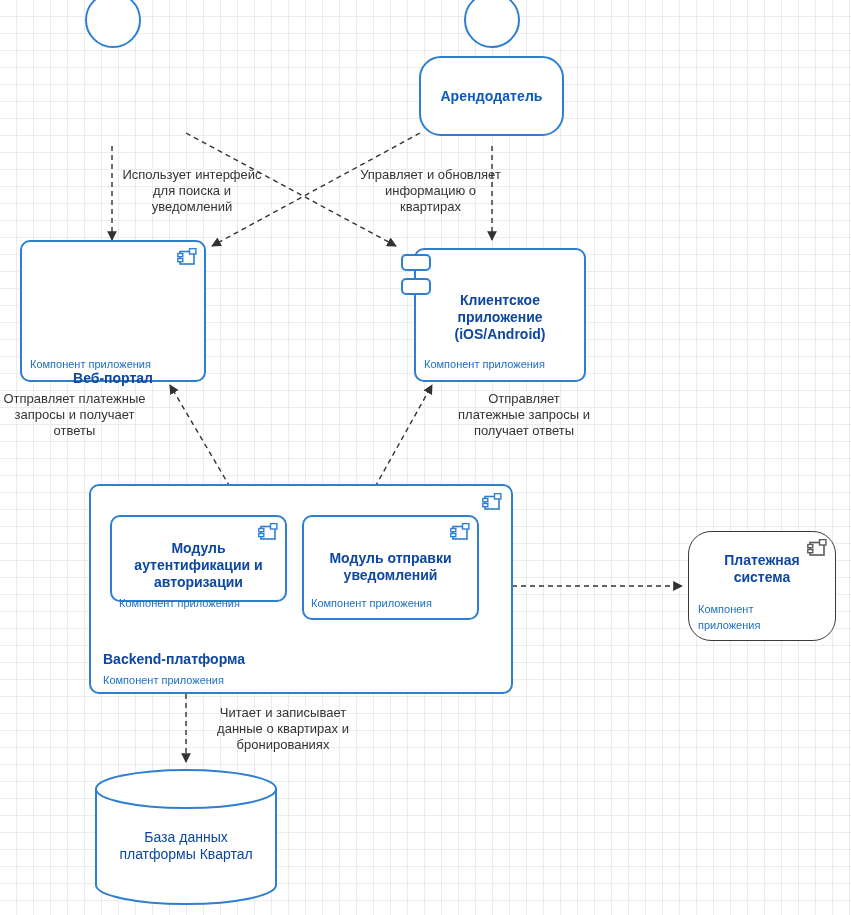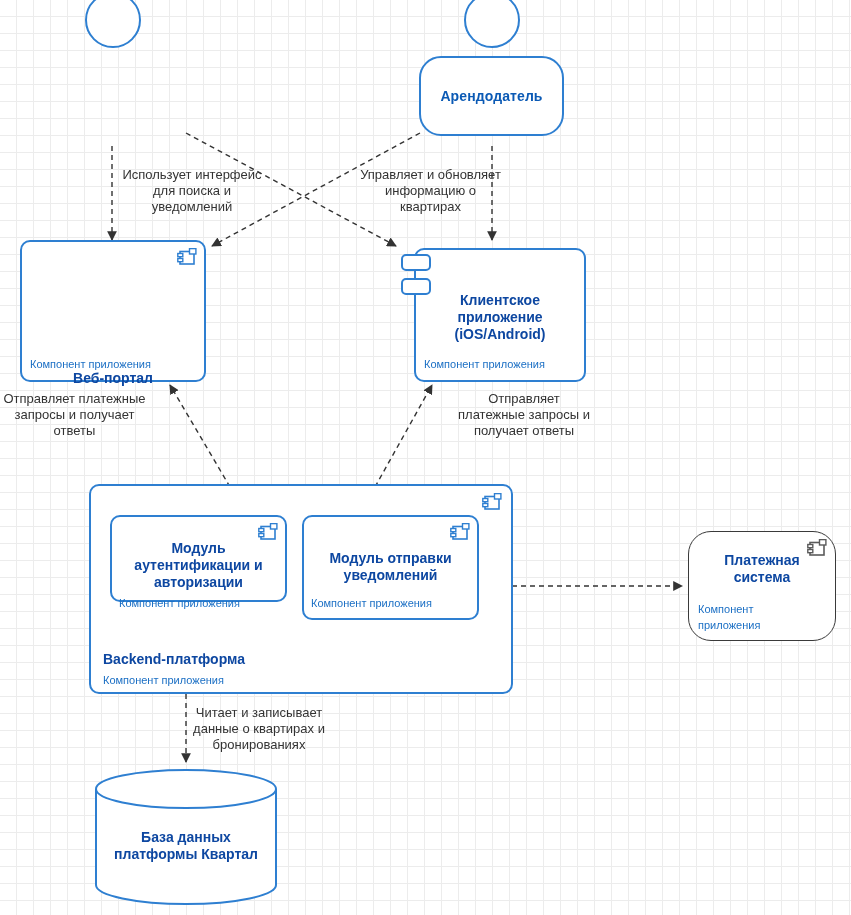--- a/index.html
+++ b/index.html
@@ -102,21 +102,21 @@
   }
   
   .db {
     position: absolute;
   }
   .db-label {
     position: absolute;
     width: 100%;
     text-align: center;
     color: #0d47a1;
-    font-weight: bold;
+    font-weight: normal;
     font-size: 14px;
     line-height: 17px;
   }
   
   .edge-label {
     position: absolute;
     color: #333333;
     font-size: 13px;
     line-height: 16px;
     text-align: center;
@@ -236,15 +236,15 @@
 
   <div class="edge-label" style="left:117px; top:167px; width:150px;">Использует интерфейс для поиска и уведомлений</div>
 
   <div class="edge-label" style="left:358px; top:167px; width:145px;">Управляет и обновляет информацию о квартирах</div>
 
   <div class="edge-label" style="left:-3px; top:391px; width:155px;">Отправляет платежные запросы и получает ответы</div>
 
   <div class="edge-label" style="left:453px; top:391px; width:142px;">Отправляет платежные запросы и получает ответы</div>
 
 
-  <div class="edge-label" style="left:184px; top:705px; width:150px;">Читает и записывает данные о квартирах и бронированиях</div>
+  <div class="edge-label" style="left:208px; top:705px; width:150px;">Читает и записывает данные о квартирах и бронированиях</div>
 
 </div>
 
 </body></html>

